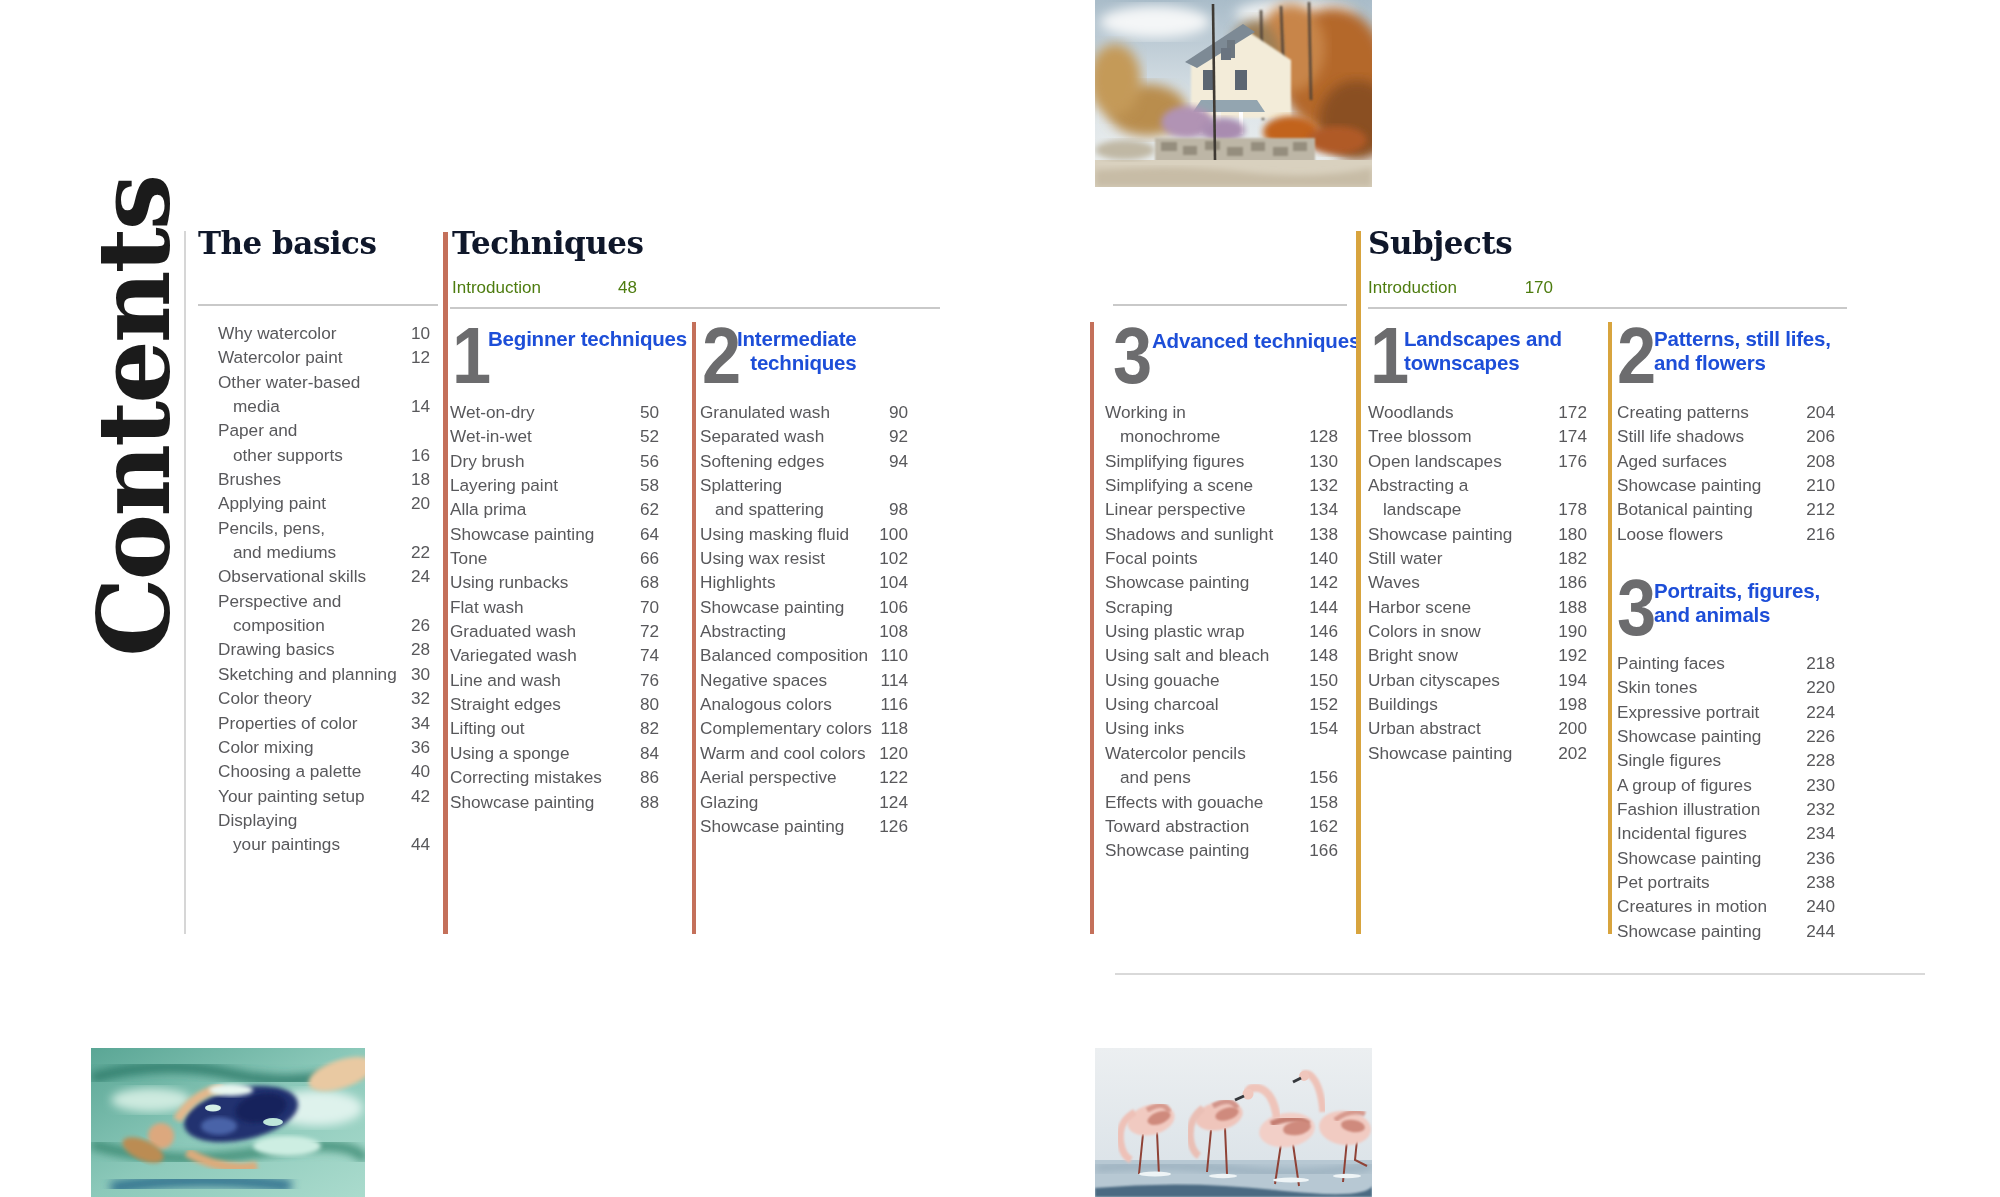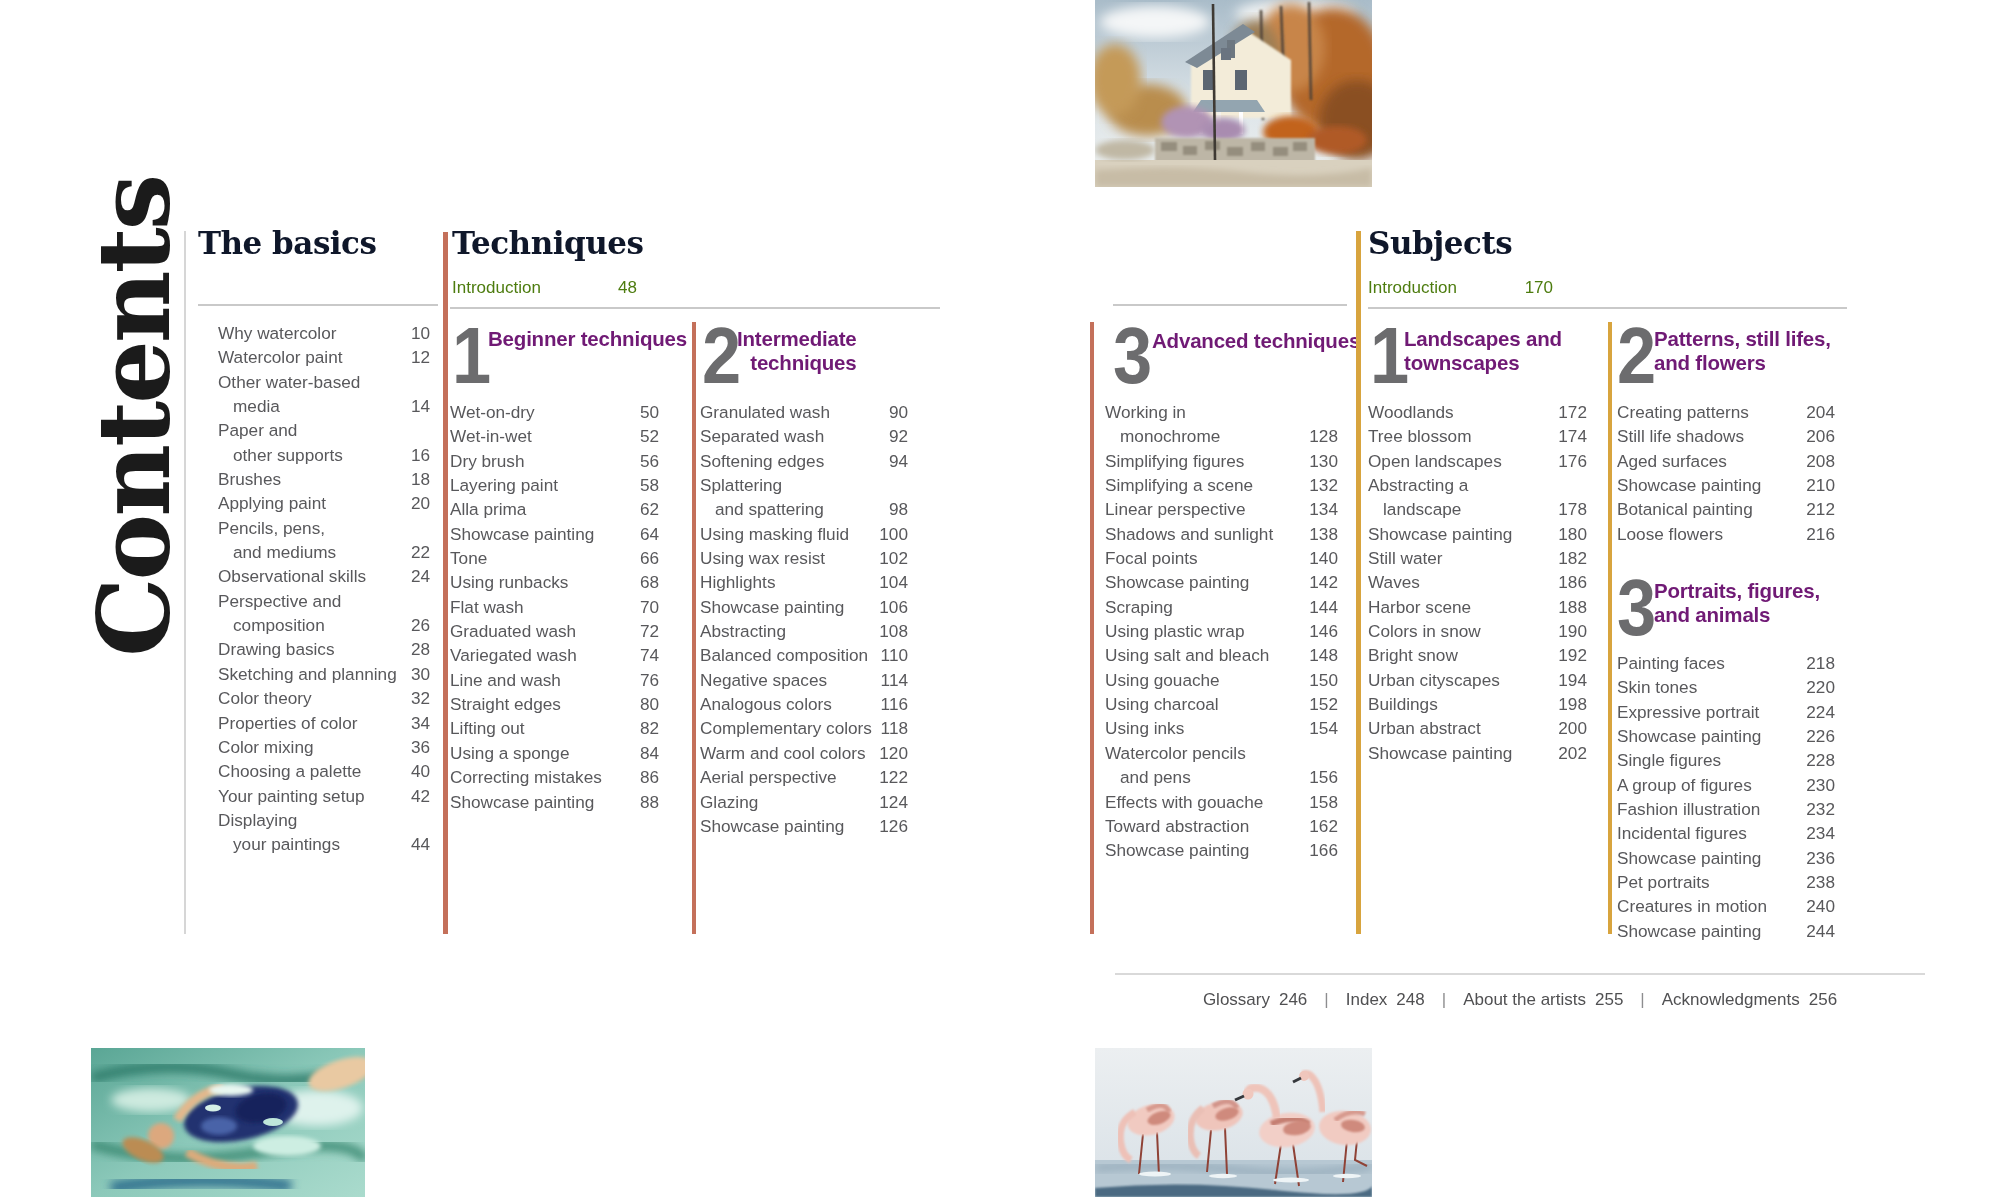--- a/index.html
+++ b/index.html
@@ -11,21 +11,21 @@
   .vrule{position:absolute;width:2px;background:#d6d6d6;}
   .vbar{position:absolute;}
   .hrule{position:absolute;height:2px;background:#c9c9c9;}
   .sec-title{position:absolute;font-family:"DejaVu Serif",serif;font-weight:700;
         font-size:31px;color:#0f172a;letter-spacing:-0.5px;line-height:34px;text-align:right;}
   .intro{position:absolute;display:flex;justify-content:space-between;
         font-size:17px;color:#4d7c0f;line-height:22px;}
   .chap-num{position:absolute;font-weight:700;font-size:80px;line-height:84px;
         color:#6c6c6e;letter-spacing:-4px;transform:scaleX(.88);transform-origin:0 0;}
   .chap-title{position:absolute;font-weight:700;font-size:20.5px;line-height:23.5px;
-        color:#701a75;white-space:pre-line;letter-spacing:-0.2px;}
+        color:#1d4ed8;white-space:pre-line;letter-spacing:-0.2px;}
   .toc-list{position:absolute;font-size:17.2px;color:#58585b;}
   .trow{display:flex;justify-content:space-between;line-height:24.35px;height:24.35px;}
   .trow .tlabel{white-space:nowrap;}
   .trow.cont .tlabel{padding-left:15px;}
   .trow .tpage{white-space:nowrap;}
   .footer{position:absolute;left:1115px;top:990px;width:810px;text-align:center;
         font-size:17px;color:#505052;}
   .footer .sep{margin:0 17px;color:#8d8d8f;}
   .footer .fpage{margin-left:9px;}
   .art{position:absolute;overflow:hidden;line-height:0;}
@@ -531,21 +531,20 @@
         <span class="tlabel">Creatures in motion</span>
         <span class="tpage">240</span>
       </div>
       <div class="trow">
         <span class="tlabel">Showcase painting</span>
         <span class="tpage">244</span>
       </div>
     </div>
 
   <div class="hrule" style="left:1115px;top:973px;width:810px;height:1.5px;background:#d9d9d9;"></div>
-  <div class="footer"><span class="flabel">Glossary</span><span class="fpage">246</span><span class="sep">|</span><span class="flabel">Index</span><span class="fpage">248</span><span class="sep">|</span><span class="flabel">About the artists</span><span class="fpage">255</span><span class="sep">|</span><span class="flabel">Acknowledgments</span><span class="fpage">256</span></div>
 
   <figure class="art" style="left:1095px;top:0;width:277px;height:187px;margin:0;">
     <svg width="277" height="187" viewBox="0 0 277 187">
       <defs>
         <linearGradient id="sky" x1="0" y1="0" x2="0" y2="1">
           <stop offset="0" stop-color="#a9bcc9"></stop>
             <stop offset="0.6" stop-color="#dfe6ea"></stop>
             <stop offset="1" stop-color="#eef0ee"></stop>
         </linearGradient>
         <filter id="b6">

